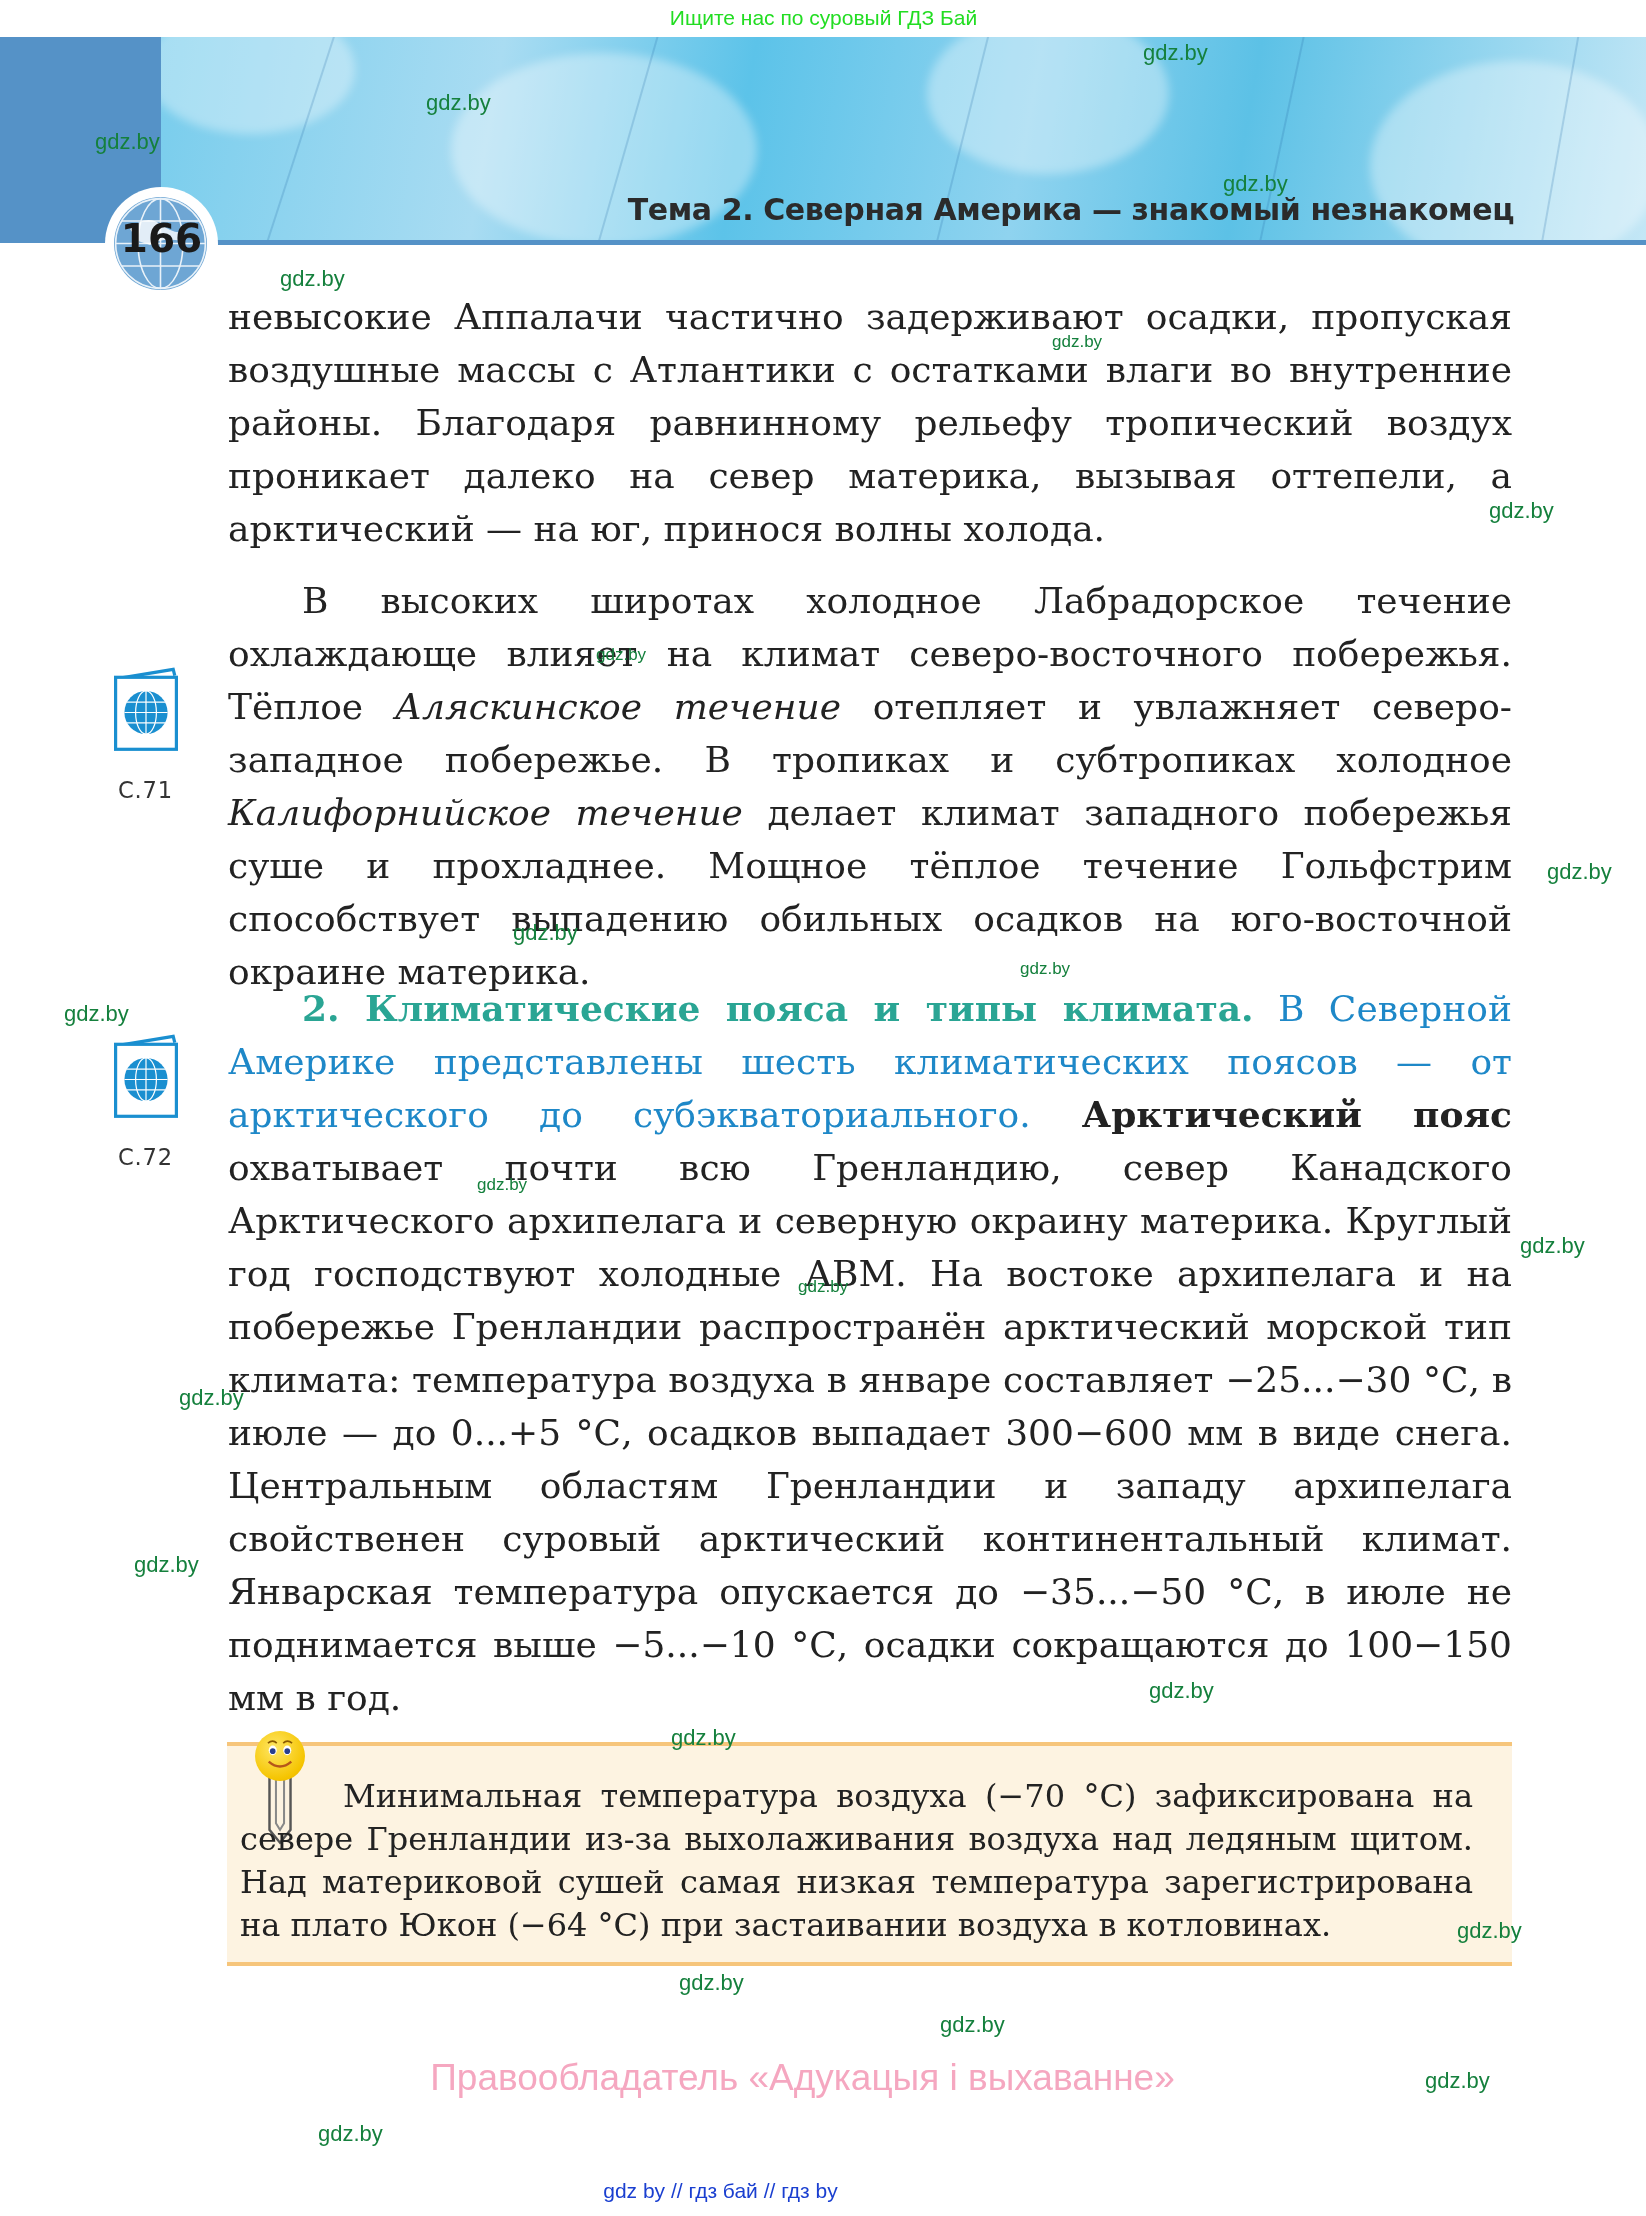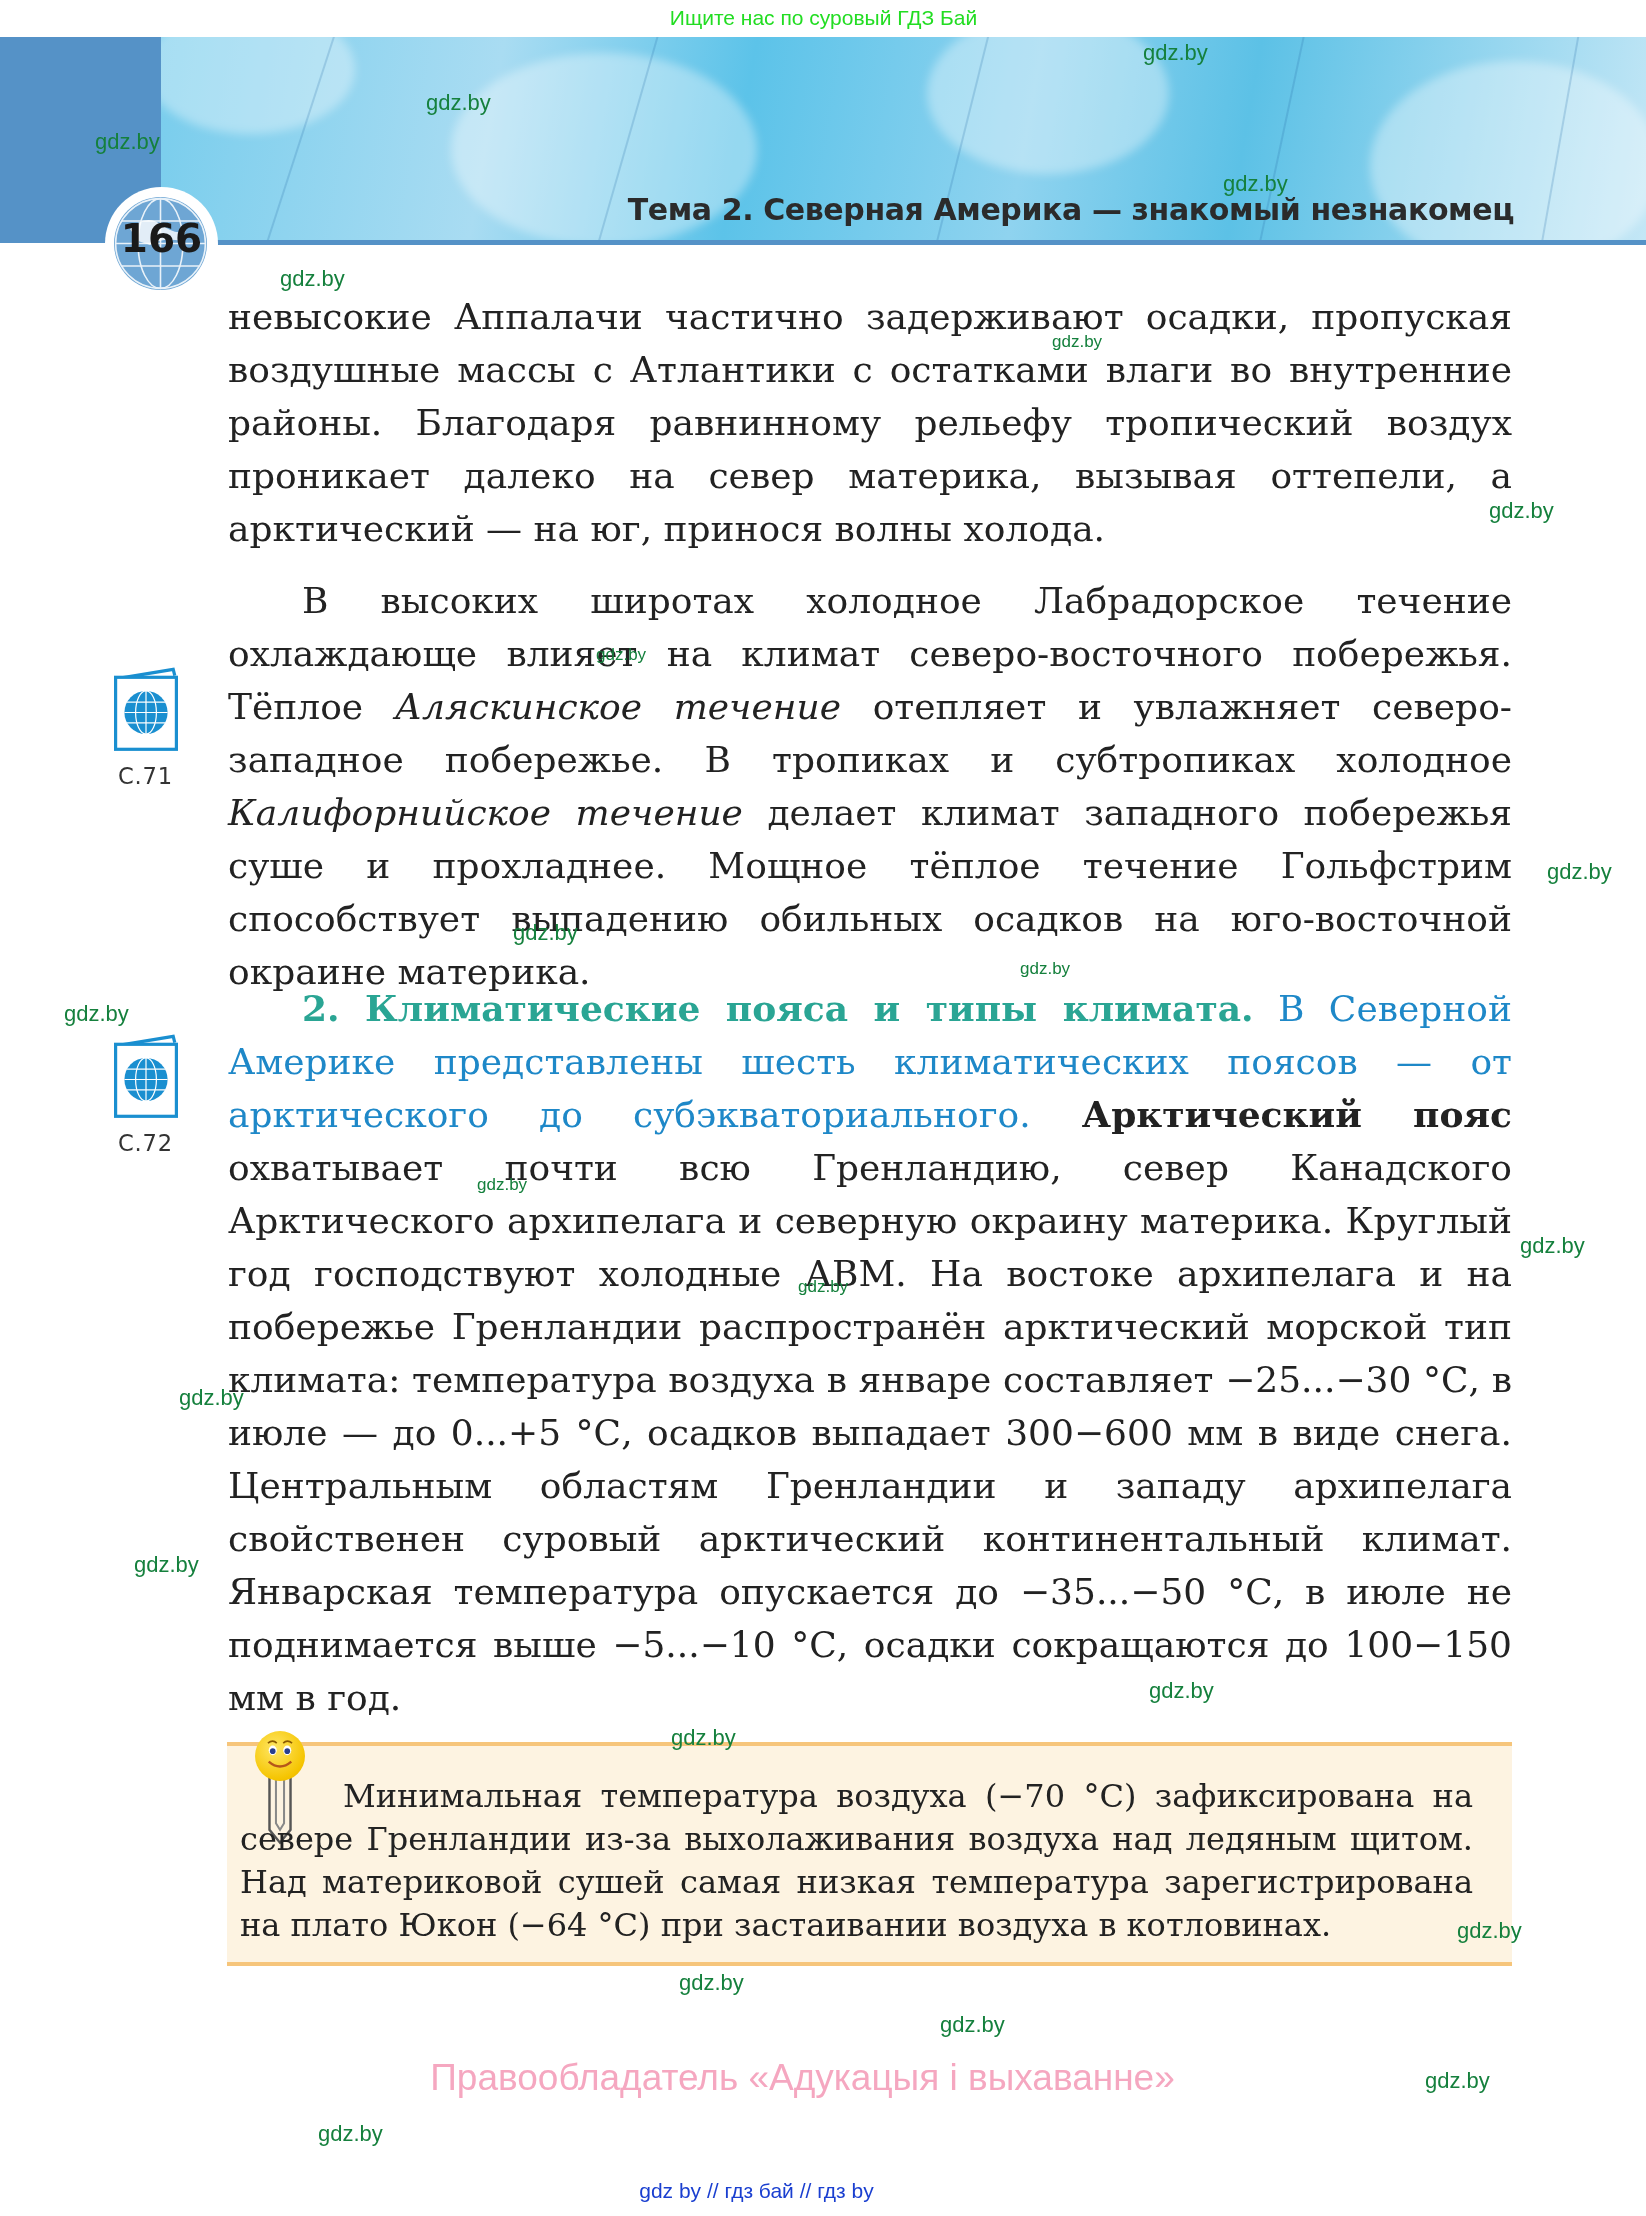--- a/index.html
+++ b/index.html
@@ -16,28 +16,28 @@
   .page-number { position:absolute; left:105px; top:216px; width:113px; text-align:center; font-family:"DejaVu Sans", sans-serif; font-size:39px; color:#1a1a1a;font-weight:bold; }
   .body-text { position:absolute; left:228px; width:1284px; font-family:"DejaVu Serif", serif; font-size:36px; line-height:53px; color:#222222; text-align:justify; }
   .body-text p { margin:0; }
   .indent { text-indent:74px; }
   .ital { font-style:italic; }
   .bold { font-weight:bold; }
   .h-teal { color:#2aa594; font-weight:bold; }
   .h-blue { color:#1e88c8; }
   .margin-ref { position:absolute; width:97px; text-align:center; }
   .book-icon { position:relative; margin:0 auto; width:64px; height:85px; }
-  .ref-label { font-family:"DejaVu Sans", sans-serif; font-size:22.6px; color:#333; margin-top:12px; letter-spacing:0.8px; }
+  .ref-label { font-family:"DejaVu Sans", sans-serif; font-size:22.6px; color:#333; margin-top:26px; letter-spacing:0.8px; }
   .callout { position:absolute; left:227px; top:1742px; width:1285px; height:216px; background:#fdf3e1; border-top:4px solid #f6c57b; border-bottom:4px solid #f6c57b; }
   .callout-text { position:absolute; left:228px; top:1763px; width:1257px; font-family:"DejaVu Serif", serif; font-size:32px; line-height:43px; color:#222222; text-align:justify; }
   .callout-text p { margin:12px; text-indent:103px; }
   .smiley { position:absolute; left:255px; top:1731px; width:50px; height:50px; border-radius:50%; background:radial-gradient(circle at 40% 35%,#ffe766,#f5c400 70%,#e0a800); }
   .clip { position:absolute; left:263px; top:1773px; width:34px; height:73px; }
   .rights { position:absolute; left:0; top:2057px; width:1647px; text-align:center; font-family:"Liberation Sans", sans-serif; font-size:37px; color:#f5a7c0; padding-right:42px; box-sizing:border-box; }
-  .footer-links { position:absolute; left:0; top:2179px; width:1441px; text-align:center; font-family:"Liberation Sans", sans-serif; font-size:21px; color:#1a3fd0;margin-left:36px; }
+  .footer-links { position:absolute; left:0; top:2179px; width:1441px; text-align:center; font-family:"Liberation Sans", sans-serif; font-size:21px; color:#1a3fd0; }
   .wm { position:absolute; font-family:Liberation Sans, sans-serif; font-size:22px; color:#15803d; white-space:nowrap; }
   .wm.sm { font-size:17px; }
 </style>
 </head>
 <body>
 
 <div class="top-banner">Ищите нас по суровый ГДЗ Бай</div>
 
 <div class="header">
   <div class="map-blob" style="left:145px;top:-32px;width:210px;height:129px;"></div>

